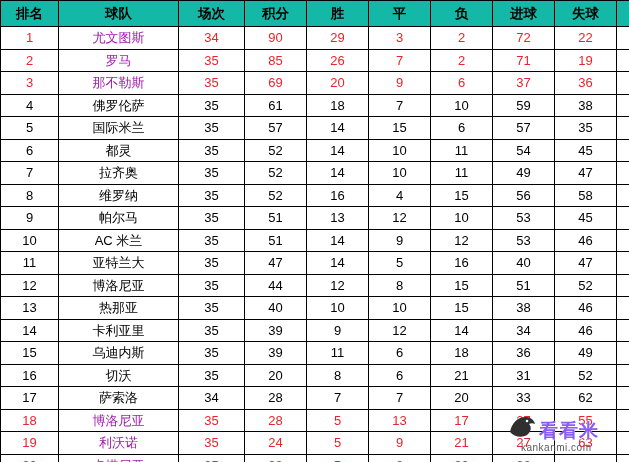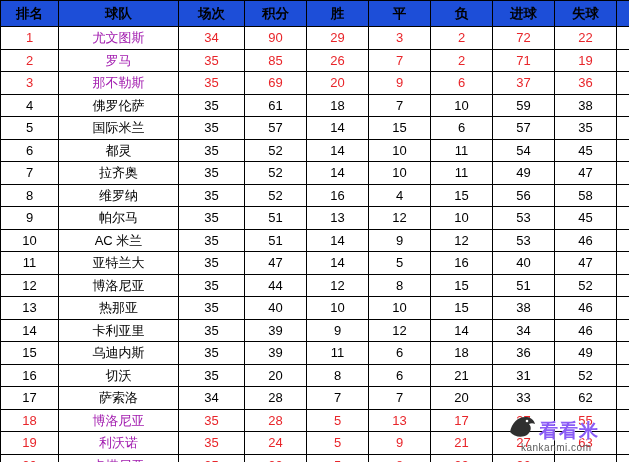--- a/index.html
+++ b/index.html
@@ -30,21 +30,21 @@
     line-height: 21.5px;
     overflow: hidden;
     white-space: nowrap;
   }
   #standings-table thead th {
     font-weight: bold;
     font-size: 13.5px;
     height: 25px;
     line-height: 25px;
     color: #000000;
-    background: #1d4ed8;
+    background: #14b8a6;
   }
   
   col.c-rank  { width: 58px; }
   col.c-team  { width: 120px; }
   col.c-played{ width: 66px; }
   col.c-pts   { width: 62px; }
   col.c-win   { width: 62px; }
   col.c-draw  { width: 62px; }
   col.c-loss  { width: 62px; }
   col.c-gf    { width: 62px; }

